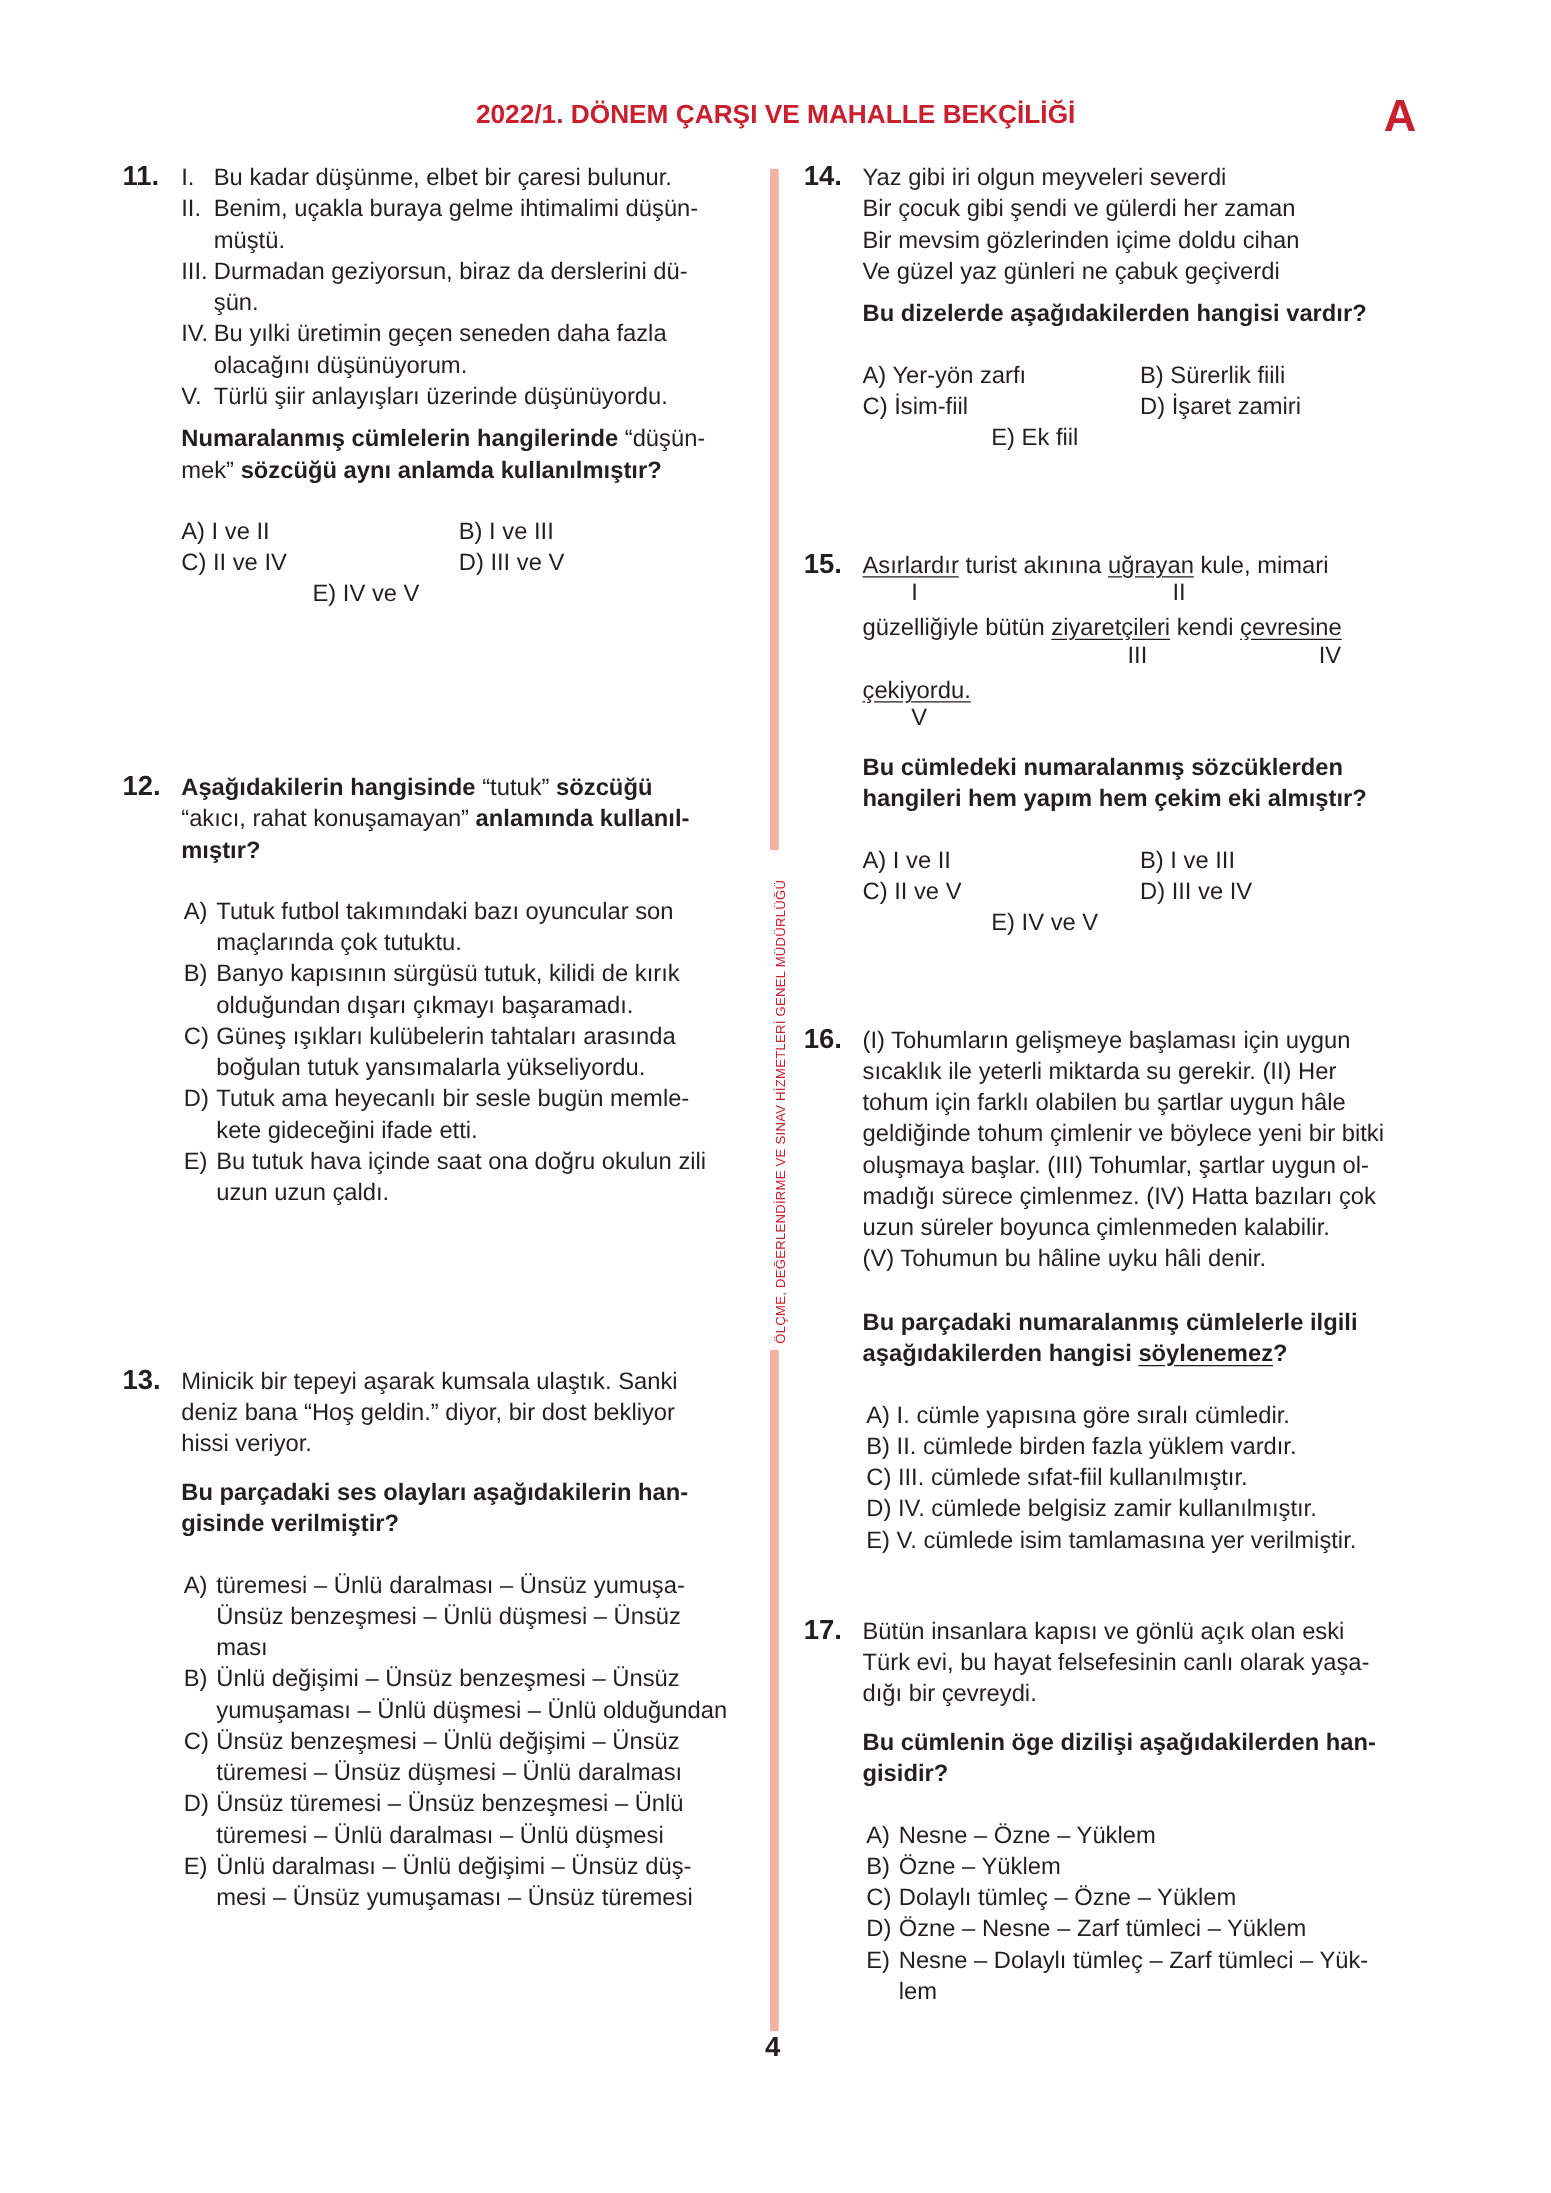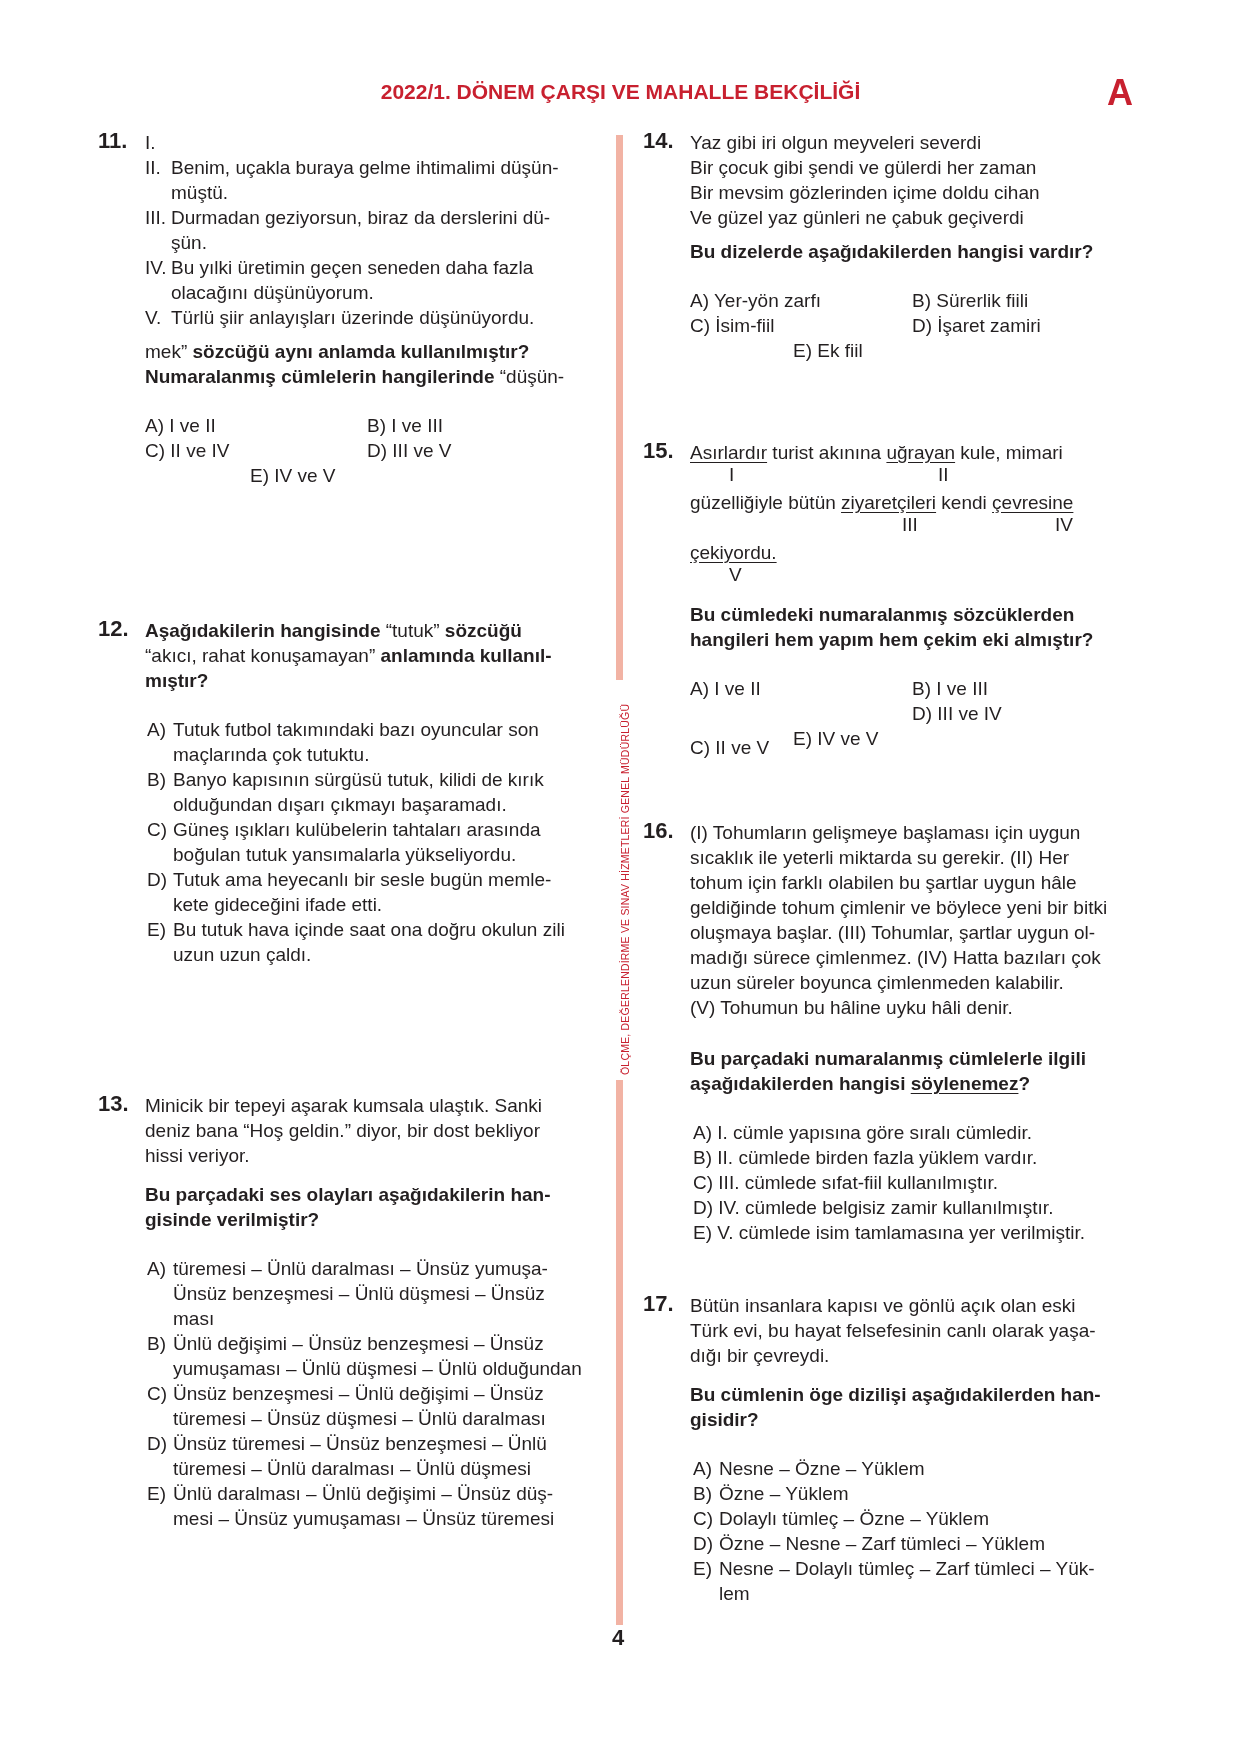--- a/index.html
+++ b/index.html
@@ -33,20 +33,23 @@
 
 <div class="divider-bar" style="top:135px;height:545px;"></div>
 <div class="divider-bar" style="top:1080px;height:545px;"></div>
 <div class="vertical-text">ÖLÇME, DEĞERLENDİRME VE SINAV HİZMETLERİ GENEL MÜDÜRLÜĞÜ</div>
 
 <div class="q" style="left:98px;top:130px;">
   <div class="qnum" style="left:0;top:-2px;">11.</div>
   <div class="qbody" style="left:47px;top:0;width:470px;">
     <div class="roman-item">
         <span class="rn">I.</span>
+        <span>
+          <div class="line">Bu kadar düşünme, elbet bir çaresi bulunur.</div>
+        </span>
       </div>
     <div class="roman-item">
         <span class="rn">II.</span>
         <span>
           <div class="line">Benim, uçakla buraya gelme ihtimalimi düşün-</div>
           <div class="line">müştü.</div>
         </span>
       </div>
     <div class="roman-item">
         <span class="rn">III.</span>
@@ -62,22 +65,22 @@
           <div class="line">olacağını düşünüyorum.</div>
         </span>
       </div>
     <div class="roman-item">
         <span class="rn">V.</span>
         <span>
           <div class="line">Türlü şiir anlayışları üzerinde düşünüyordu.</div>
         </span>
       </div>
     <div style="margin-top:9px;">
+      <div class="line"><span class="bold">Numaralanmış cümlelerin hangilerinde</span><span> “düşün-</span></div>
       <div class="line"><span>mek”</span><span class="bold"> sözcüğü aynı anlamda kullanılmıştır?</span></div>
-      <div class="line"><span class="bold">Numaralanmış cümlelerin hangilerinde</span><span> “düşün-</span></div>
     </div>
     <div class="optgrid" style="margin-top:24px;height:75px;">
       <div class="opt" style="left:0;top:0;">A) I ve II</div>
       <div class="opt" style="left:222px;top:0;">B) I ve III</div>
       <div class="opt" style="left:0;top:25px;">C) II ve IV</div>
       <div class="opt" style="left:222px;top:25px;text-align:right;">D) III ve V</div>
       <div class="opt" style="left:105px;top:50px;">E) IV ve V</div>
     </div>
   </div>
 </div>
@@ -222,21 +225,21 @@
       </div>
       <div class="marker" style="top:122px;left:39px;">V</div>
     </div>
     <div style="margin-top:12px;" class="bold">
       <div class="line">Bu cümledeki numaralanmış sözcüklerden</div>
       <div class="line">hangileri hem yapım hem çekim eki almıştır?</div>
     </div>
     <div class="optgrid" style="margin-top:24px;height:75px;">
       <div class="opt" style="left:0;top:0;">A) I ve II</div>
       <div class="opt" style="left:222px;top:0;">B) I ve III</div>
-      <div class="opt" style="left:0;top:25px;margin-top:34px;">C) II ve V</div>
+      <div class="opt" style="left:0;top:25px;">C) II ve V</div>
       <div class="opt" style="left:222px;top:25px;">D) III ve IV</div>
       <div class="opt" style="left:103px;top:50px;">E) IV ve V</div>
     </div>
   </div>
 </div>
 
 <div class="q" style="left:643px;top:820px;">
   <div class="qnum" style="left:0;top:-2px;">16.</div>
   <div class="qbody" style="left:47px;top:0;width:470px;">
     <div>

